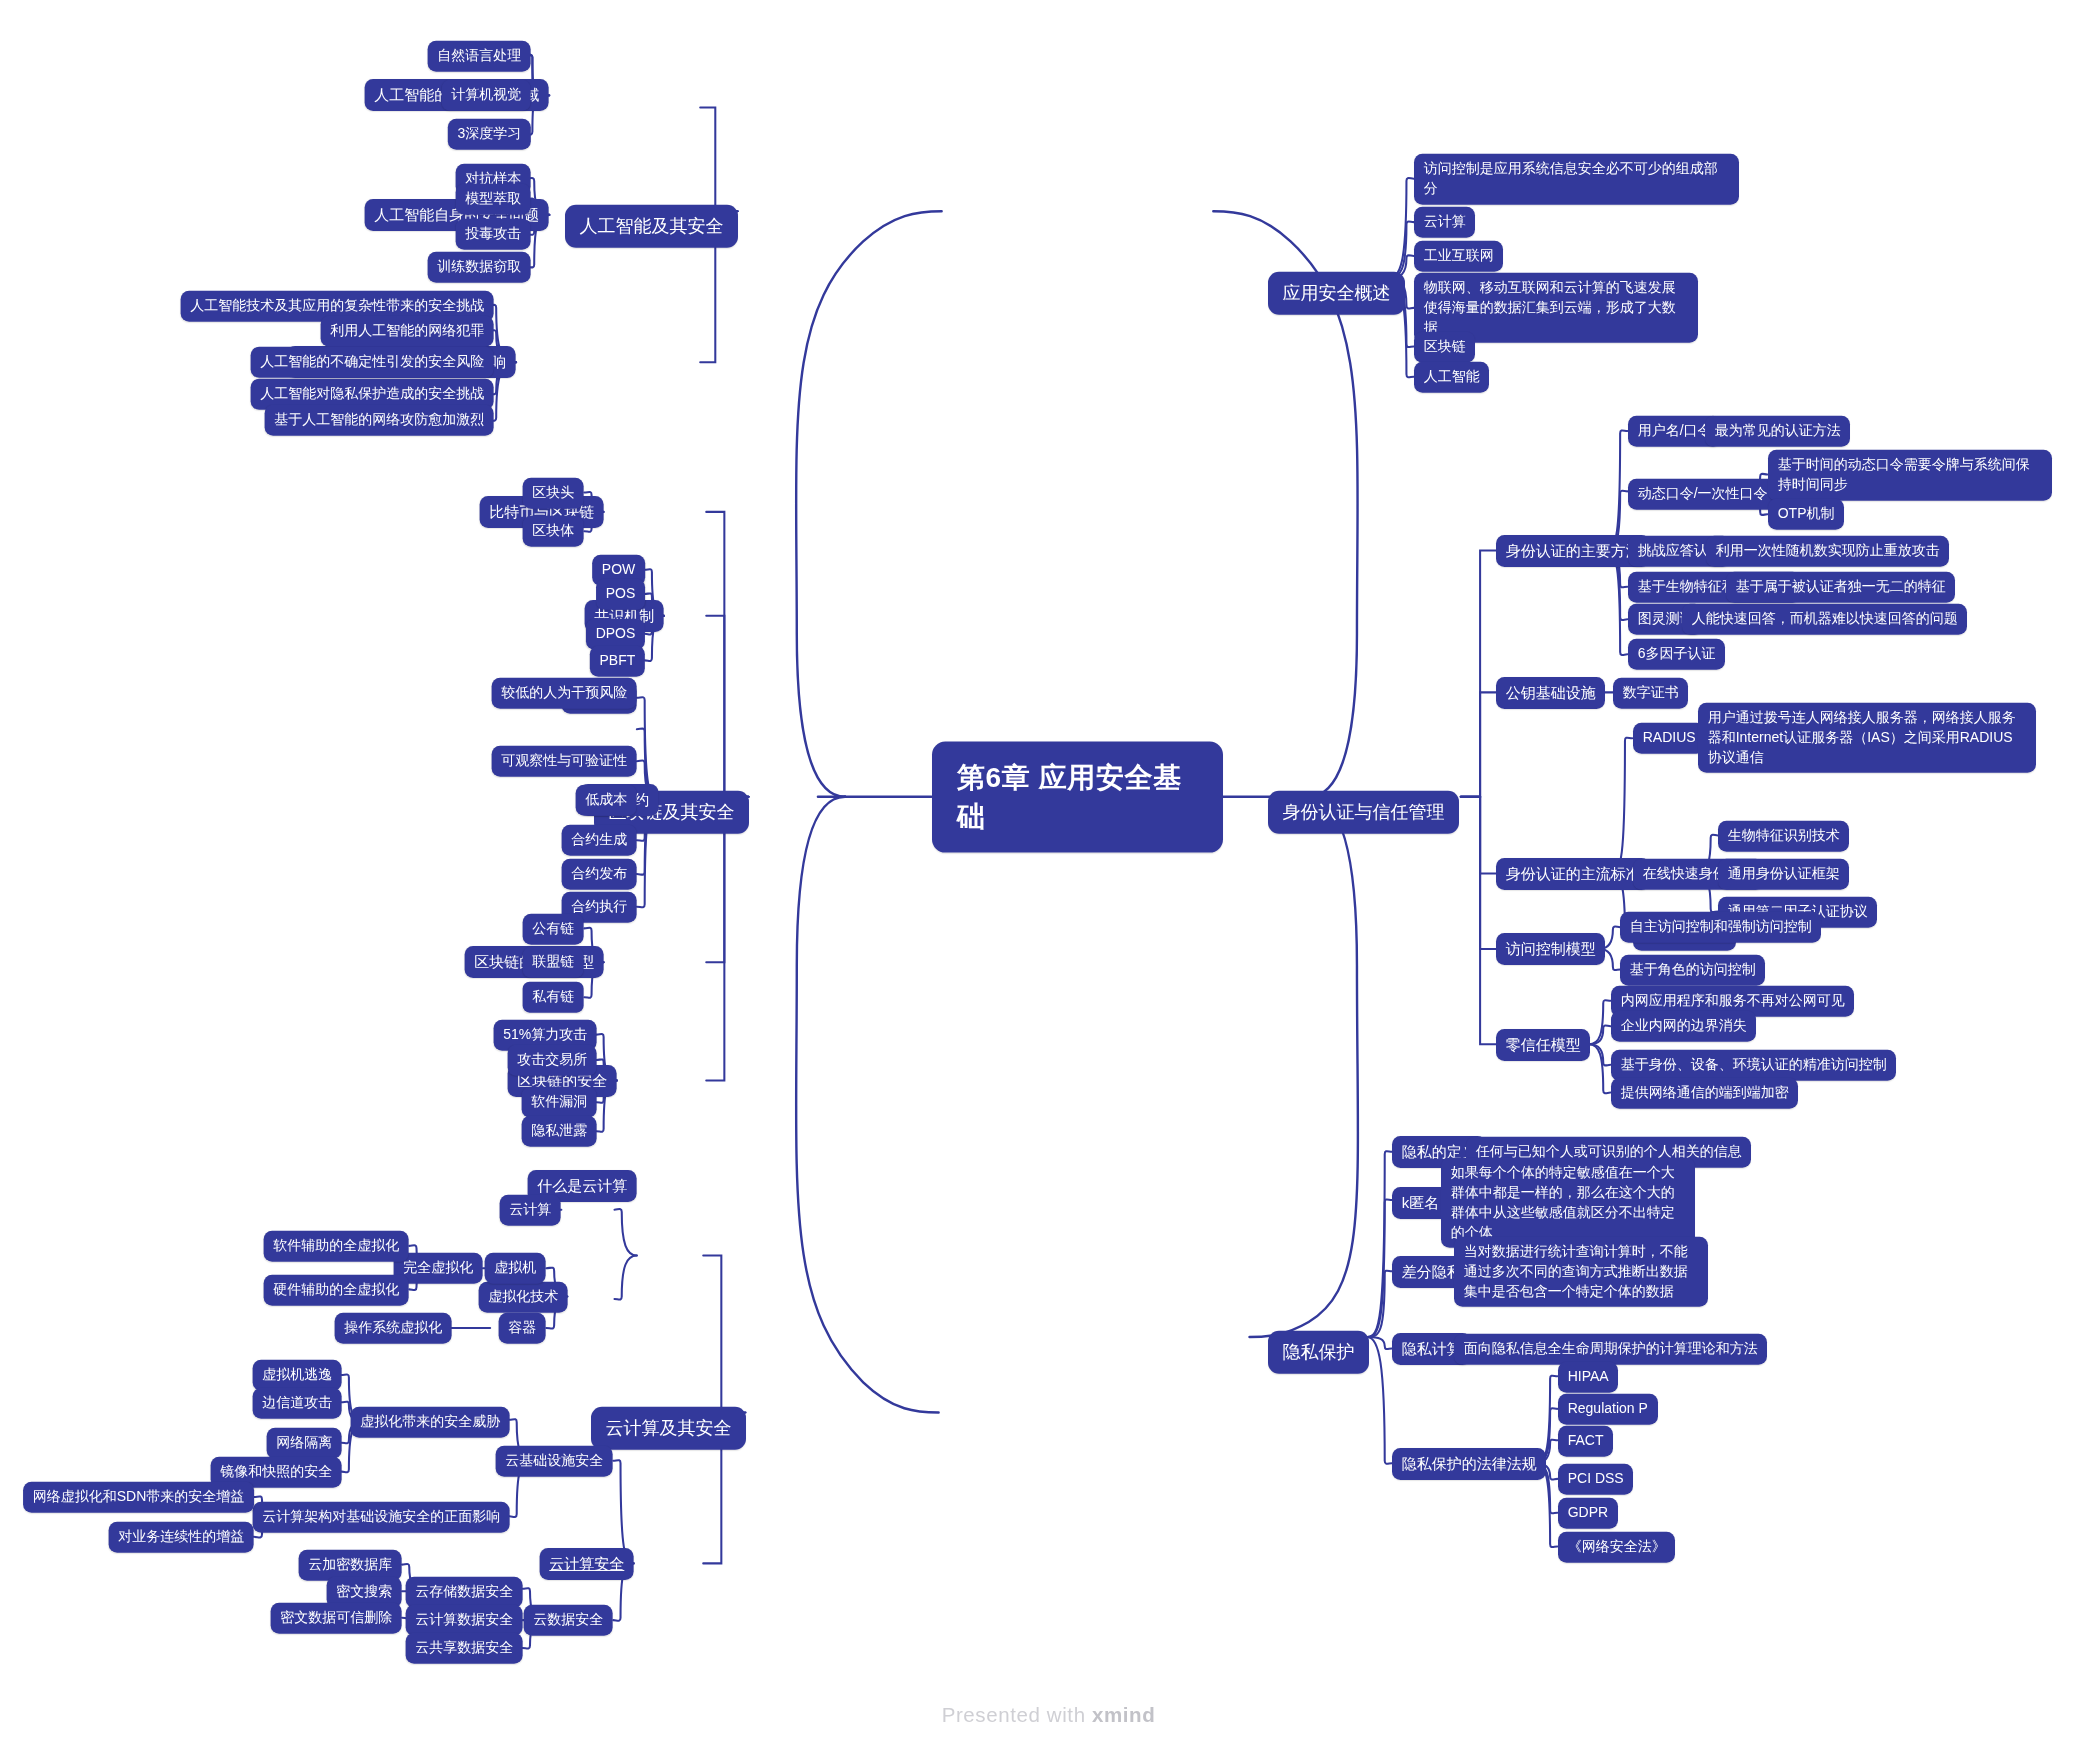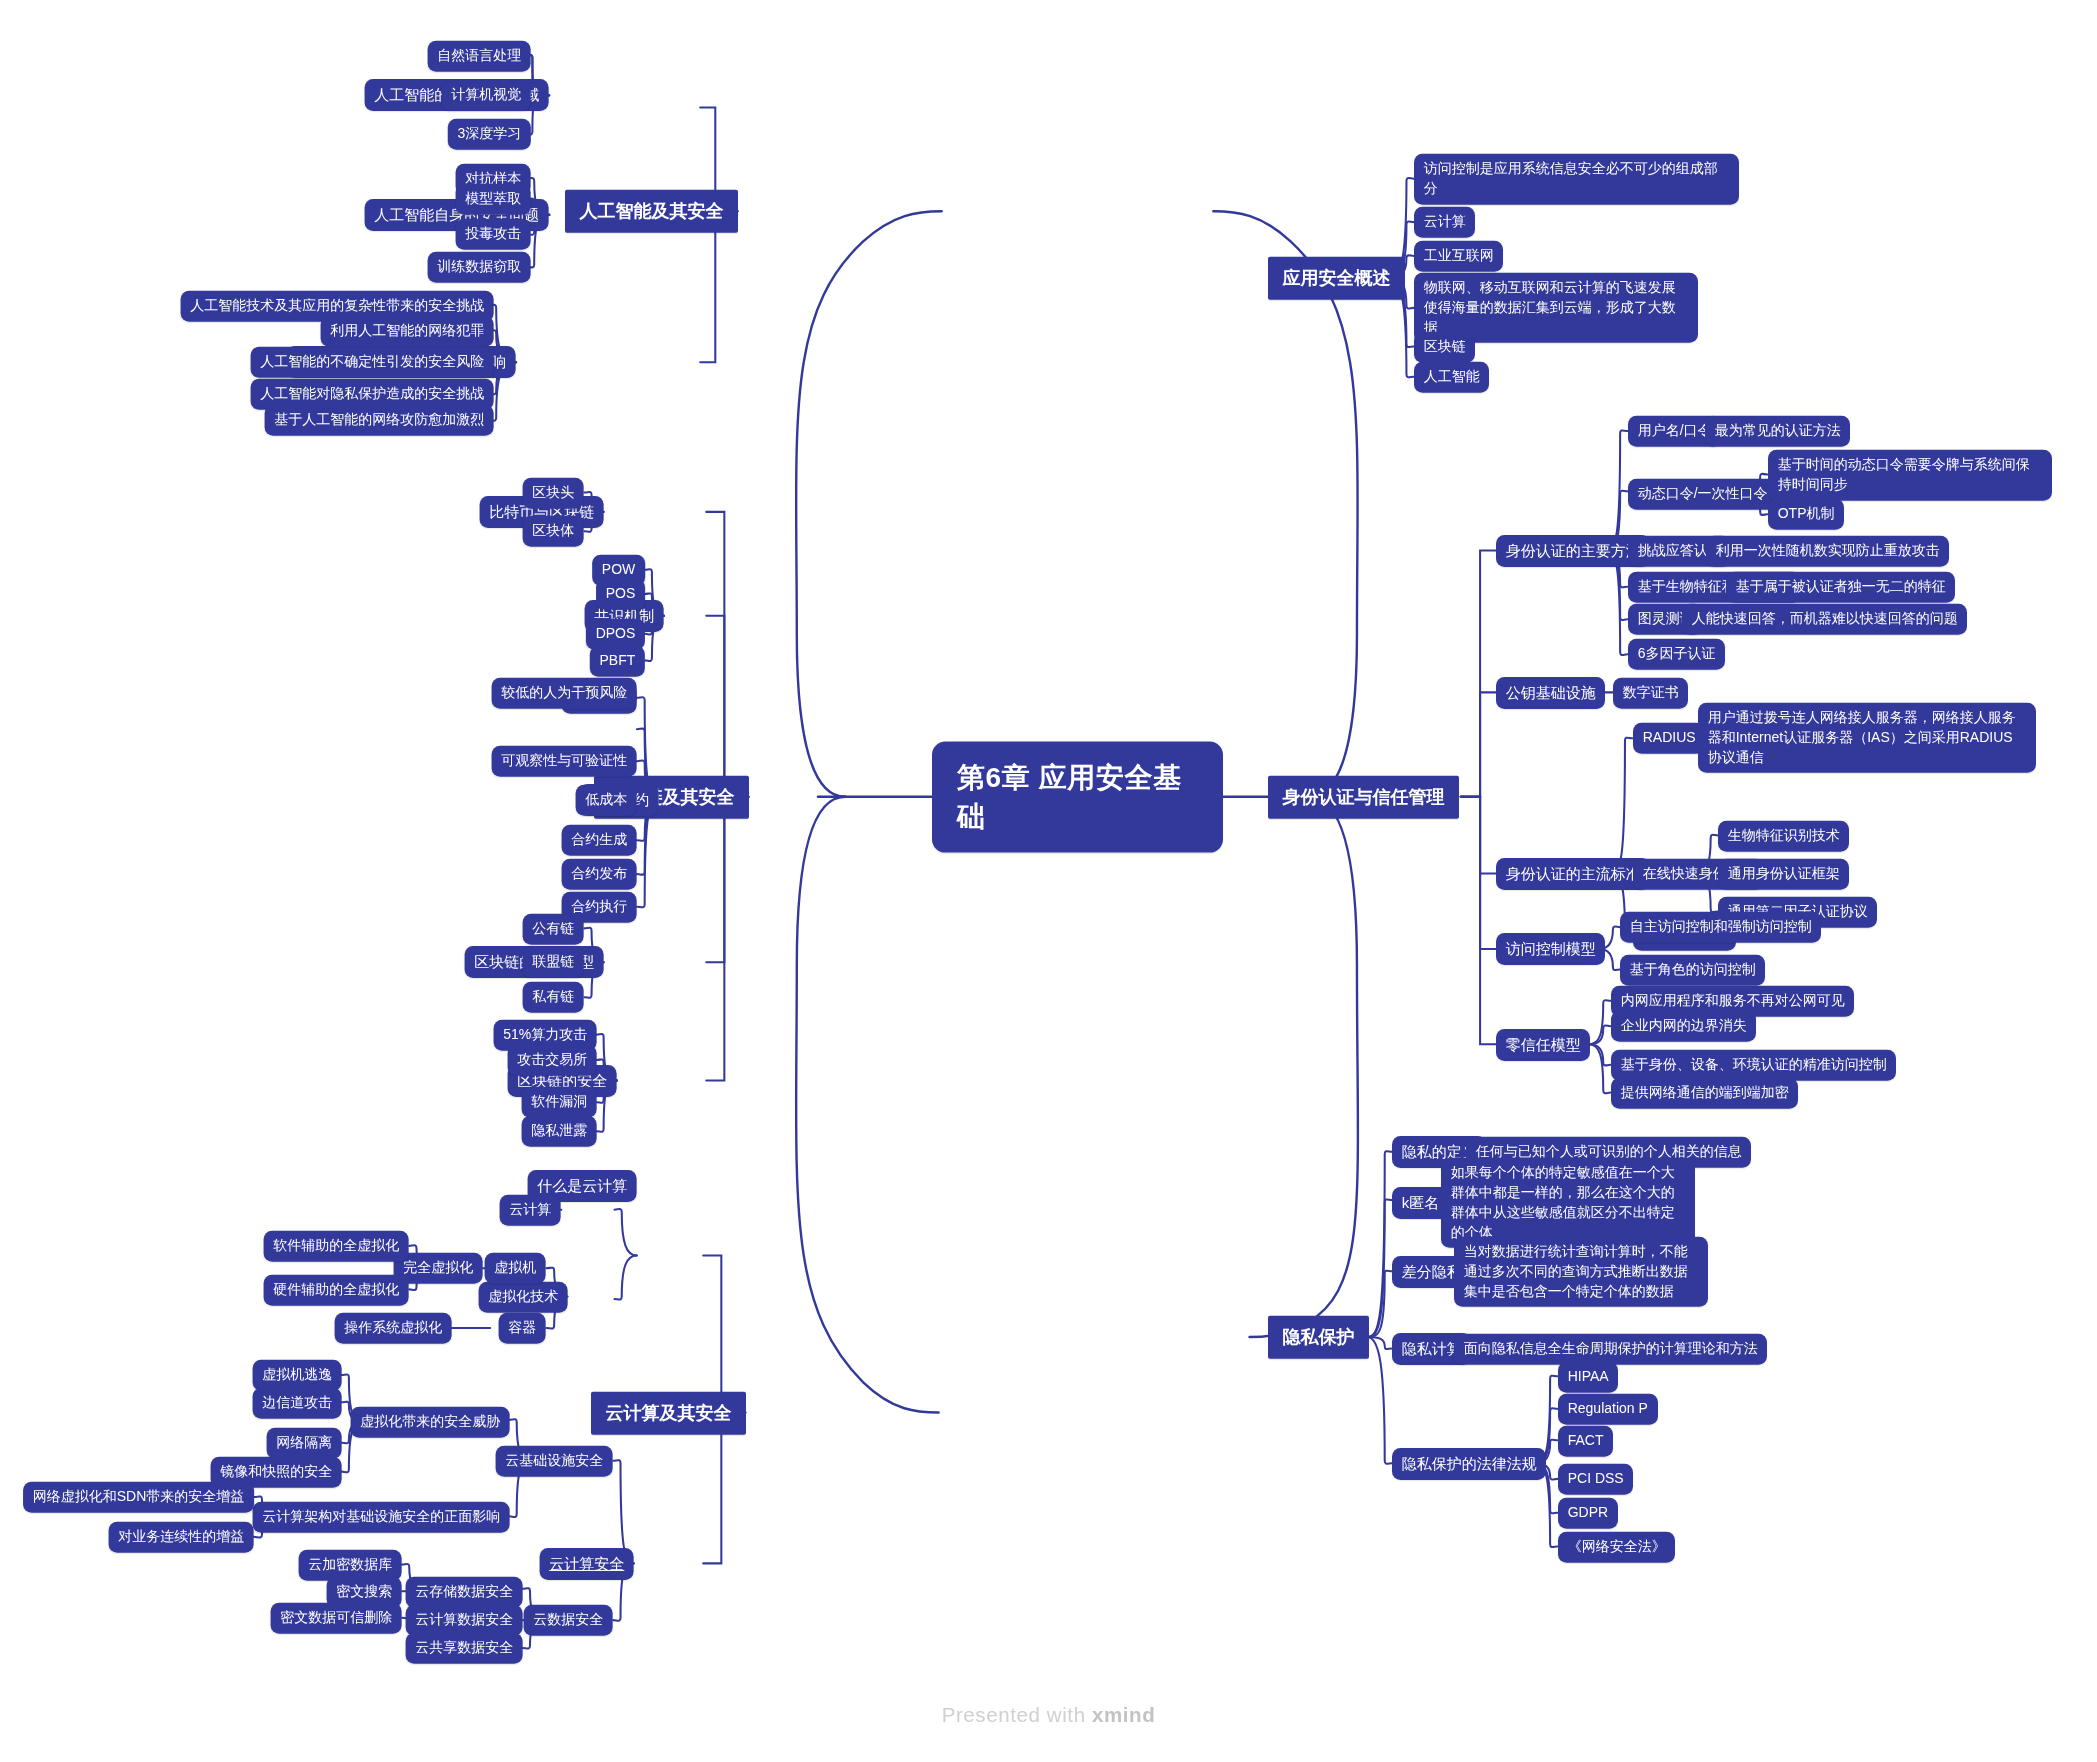--- a/index.html
+++ b/index.html
@@ -41,23 +41,24 @@
     background: #33399b;
     border-radius: 13.3px;
     font-size: 28px;
     font-weight: 700;
     letter-spacing: 0.6px;
     padding: 15.7px 25px;
     justify-content: center;
   }
   .node.main {
     font-size: 18px;
-    font-weight: 700;
-    border-radius: 2px;
+    font-weight: 400;
+    border-radius: 11px;
     padding: 8.5px 14.5px;
+    margin-top: 15px;
   }
   .node.lvl2 { font-size: 15px; font-weight: 400; }
   .node.lvl3 { font-size: 14px; font-weight: 400; }
   .node.lvl4 { font-size: 14px; font-weight: 400; }
   .node.wrapbox { text-align: left; justify-content: flex-start; }
   .footer {
     position: absolute;
     left: 0;
     width: 2097px;
     text-align: center;
@@ -380,21 +381,21 @@
 
   <div class="node lvl2" style="left:604px; top:962px; transform:translate(-100%,-50%);">
     <span>区块链的主要类型</span>
   </div>
   <div class="node lvl3" style="left:584px; top:929px; transform:translate(-100%,-50%);">
     <span>公有链</span>
   </div>
   <div class="node lvl3" style="left:584px; top:962px; transform:translate(-100%,-50%);">
     <span>联盟链</span>
   </div>
-  <div class="node lvl3" style="left:584px; top:997px; transform:translate(-100%,-50%);">
+  <div class="node lvl3" style="left:584px; top:997px; transform:translate(-100%,-50%);border-radius:7px;">
     <span>私有链</span>
   </div>
 
   <div class="node lvl2" style="left:617px; top:1081px; transform:translate(-100%,-50%);">
     <span>区块链的安全</span>
   </div>
   <div class="node lvl3" style="left:597px; top:1035px; transform:translate(-100%,-50%);">
     <span>51%算力攻击</span>
   </div>
   <div class="node lvl3" style="left:597px; top:1060px; transform:translate(-100%,-50%);">

